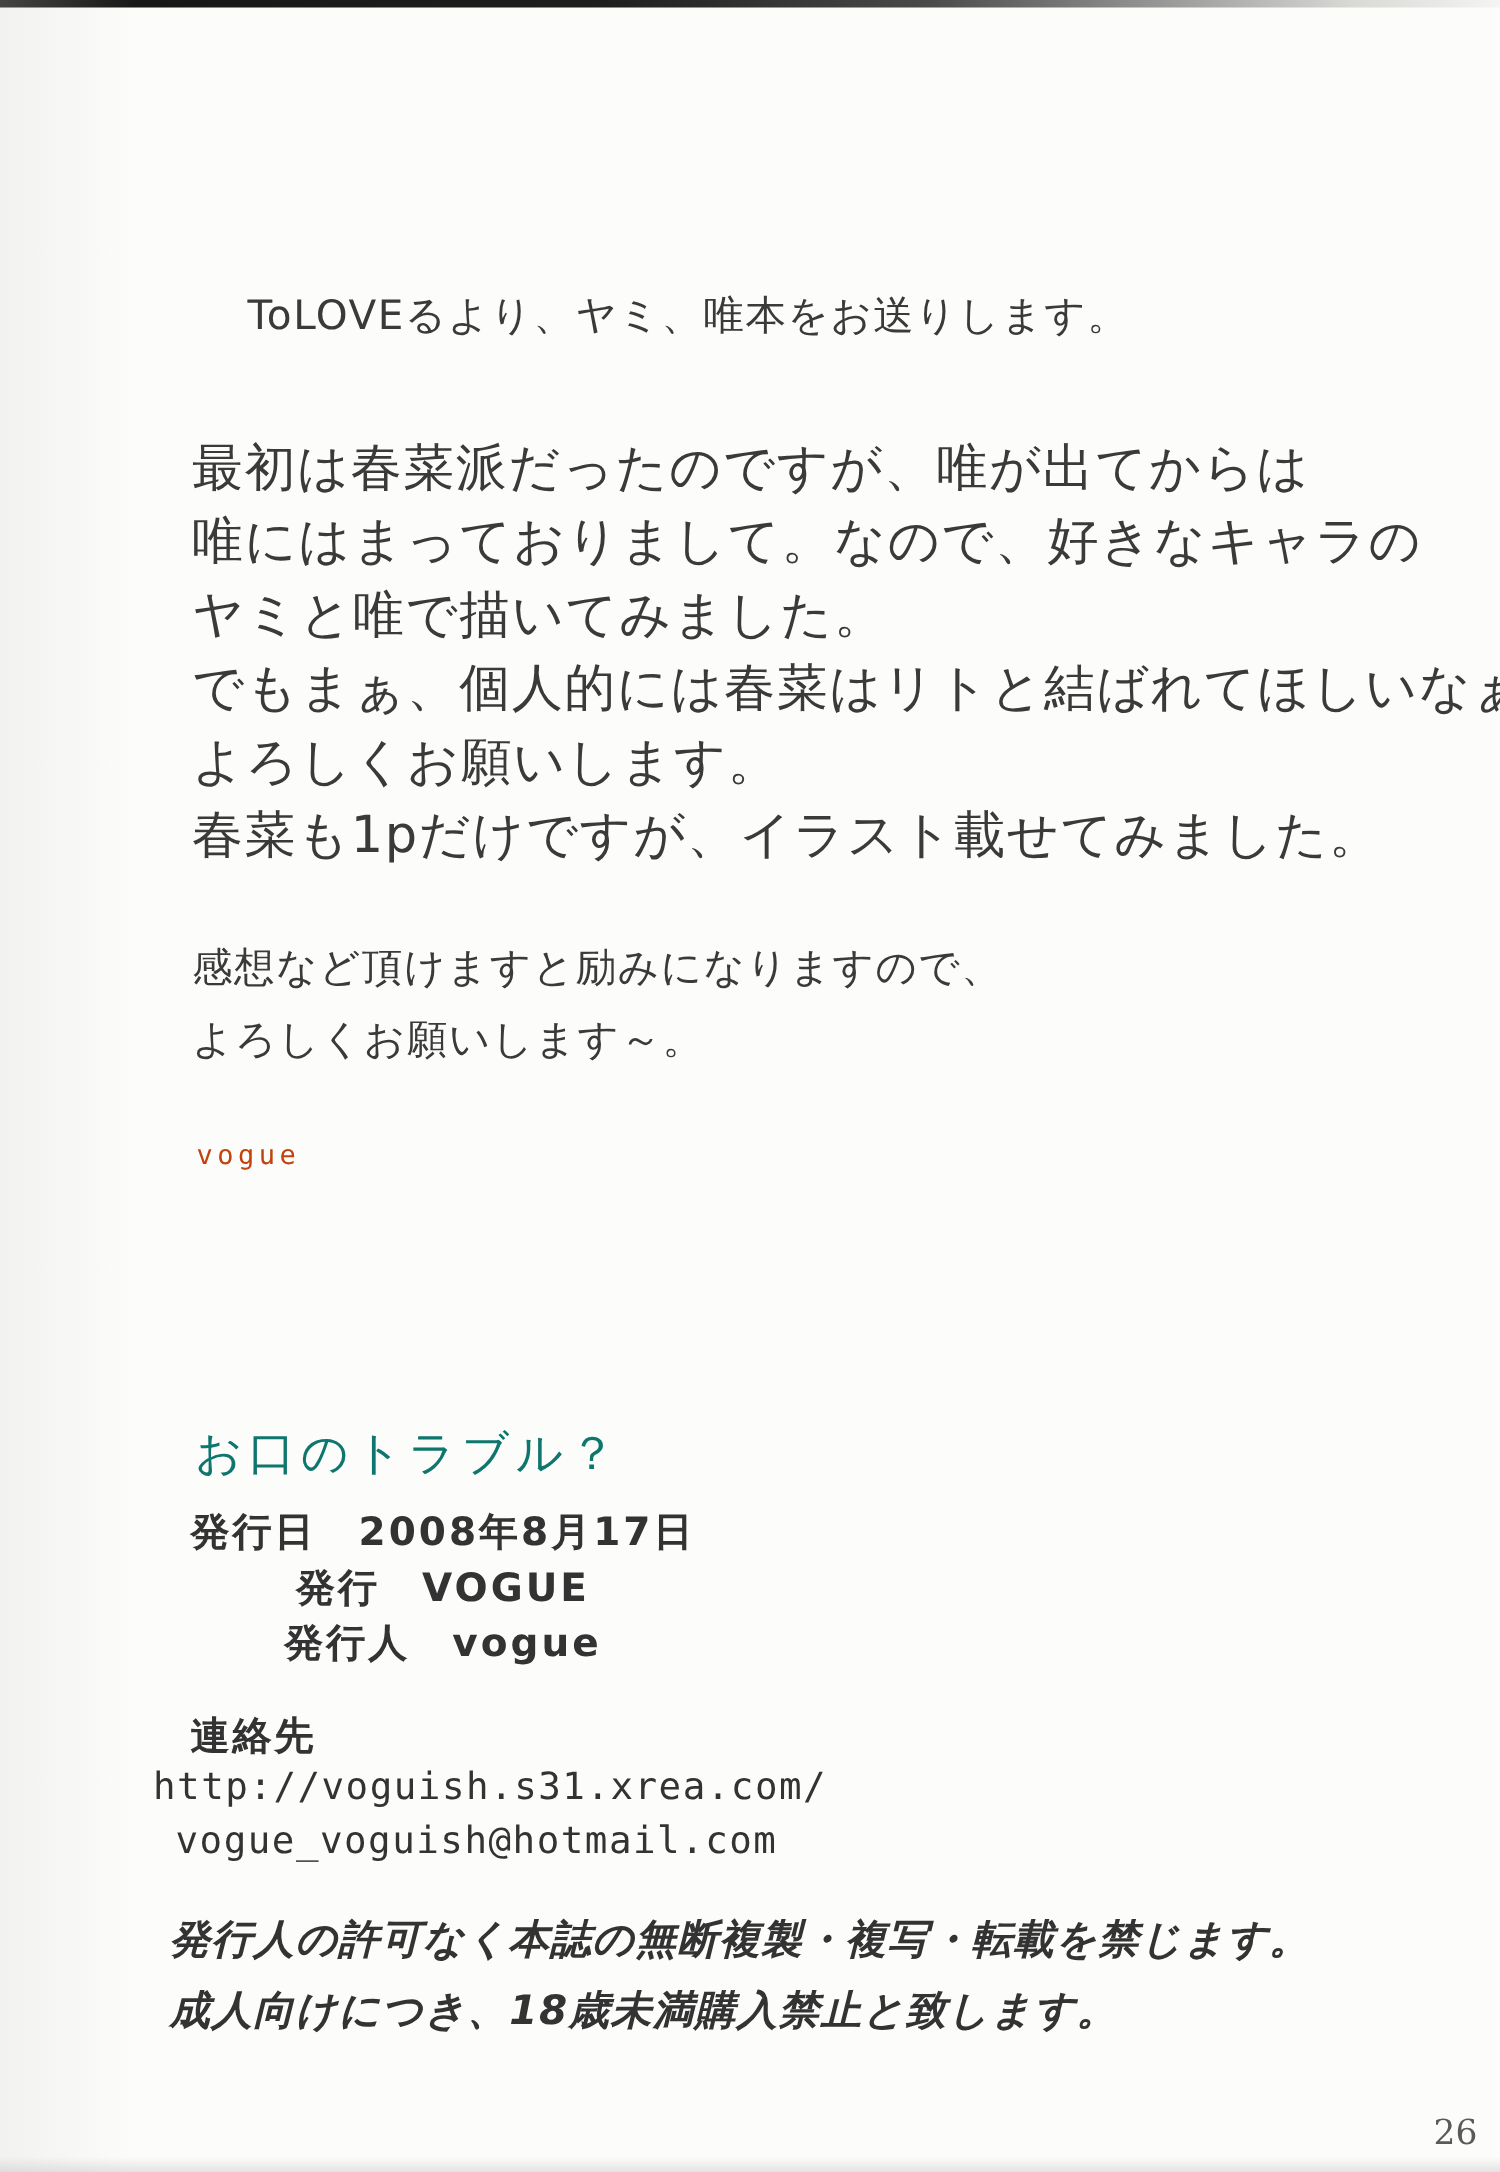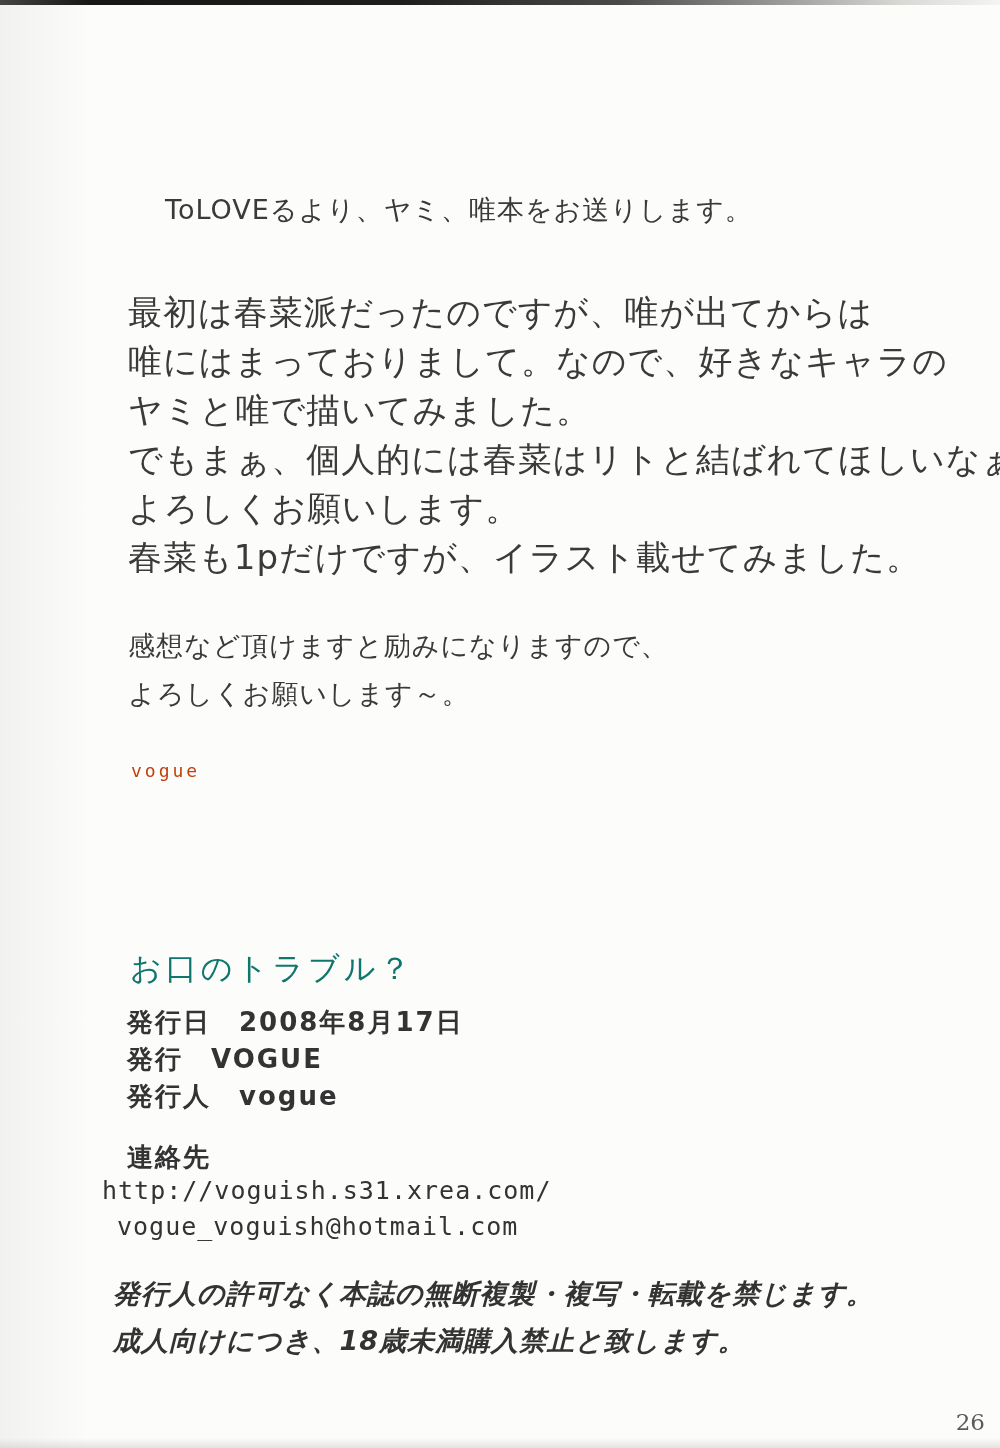--- a/index.html
+++ b/index.html
@@ -55,21 +55,21 @@
   }
 
   
   .doujin-title {
     position: absolute; left: 130px; top: 948px;
     font-size: 31px; letter-spacing: 4px; color: #0f766e;
   }
   .publication-block {
     position: absolute; left: 127px; top: 1004px;
     font-size: 26px; line-height: 37px;
-    font-weight: 600; letter-spacing: 2px; color: #333;
+    font-weight: 600; letter-spacing: 2px; color: #333; text-align: center;
   }
   .contact-label {
     position: absolute; left: 127px; top: 1140px;
     font-size: 26px; font-weight: 600; letter-spacing: 2px; color: #333;
   }
   .website {
     position: absolute; left: 102px; top: 1176px;
     font-family: "DejaVu Sans Mono", monospace;
     font-size: 25px; letter-spacing: 1px; color: #333; font-weight: 500;
   }

